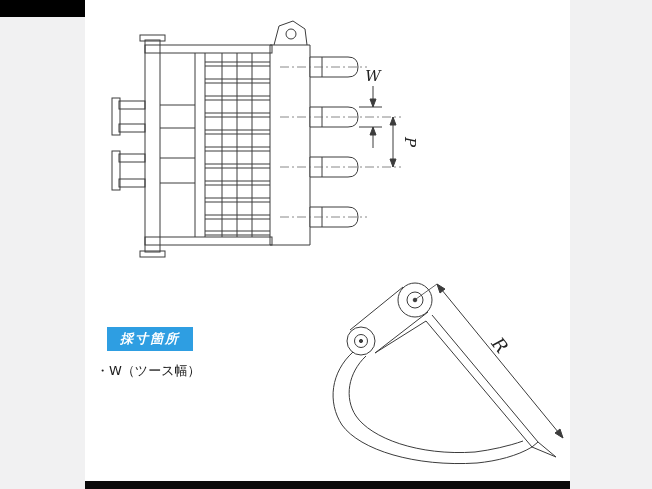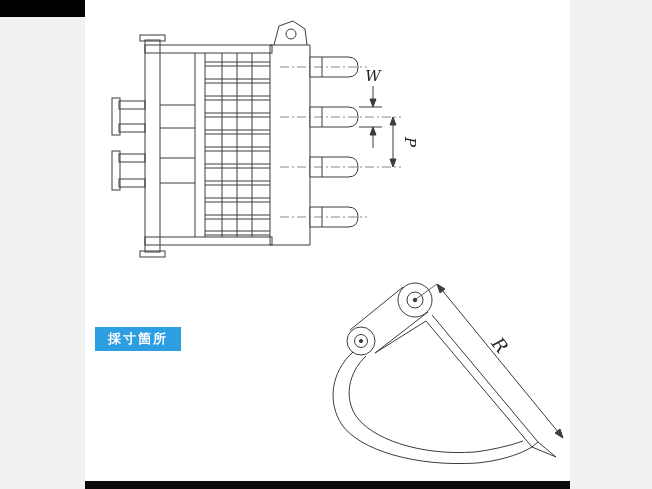--- a/index.html
+++ b/index.html
@@ -5,24 +5,24 @@
   html,body{margin:0;padding:0;background:#dcdcdc;}
   .screen{
     position:relative;width:652px;height:489px;overflow:hidden;
     background:#f1f1f2;
     font-family:"DejaVu Sans",sans-serif;
   }
   .corner-bar{position:absolute;left:0;top:0;width:85px;height:17px;background:#000;}
   .photo{position:absolute;left:85px;top:0;width:485px;height:481px;background:#ffffff;}
   .bottom-bar{position:absolute;left:85px;top:481px;width:485px;height:8px;background:#0a0a0a;}
   .badge{
-    position:absolute;left:10px;top:327px;
+    position:absolute;left:22px;top:327px;
     background:#2e9ee2;color:#ffffff;
     font-size:13px;font-weight:bold;letter-spacing:2px;
-    padding:4px 13px;line-height:16px;
+    padding:4px 13px;line-height:16px;font-style:italic;
   }
   .legend{position:absolute;left:11px;top:361px;color:#1b1b1b;font-size:13px;line-height:20px;}
   .legend .legend-line{white-space:nowrap;}
   svg{position:absolute;left:0;top:0;}
   svg text{fill:#222;}
   .dim-label{font-family:"DejaVu Serif",serif;font-style:italic;font-size:15px;}
   .dim-label-big{font-family:"DejaVu Serif",serif;font-style:italic;font-size:18px;}
 </style>
 </head>
 <body>
@@ -126,16 +126,17 @@
         <line x1="352" y1="284" x2="478" y2="438"></line>
         <polygon points="352,284 355,293 360,289"></polygon>
         <polygon points="478,438 470,433 475,429"></polygon>
         <text class="dim-label-big" x="410" y="349" text-anchor="middle" stroke="none" transform="rotate(51 410 349)">R</text>
       </g>
     </svg>
 
     <div class="badge">採寸箇所</div>
 
     <div class="legend">
+      <div class="legend-line">・W（ツース幅）</div>
     </div>
 
   </div>
 </div>
 
 </body></html>

